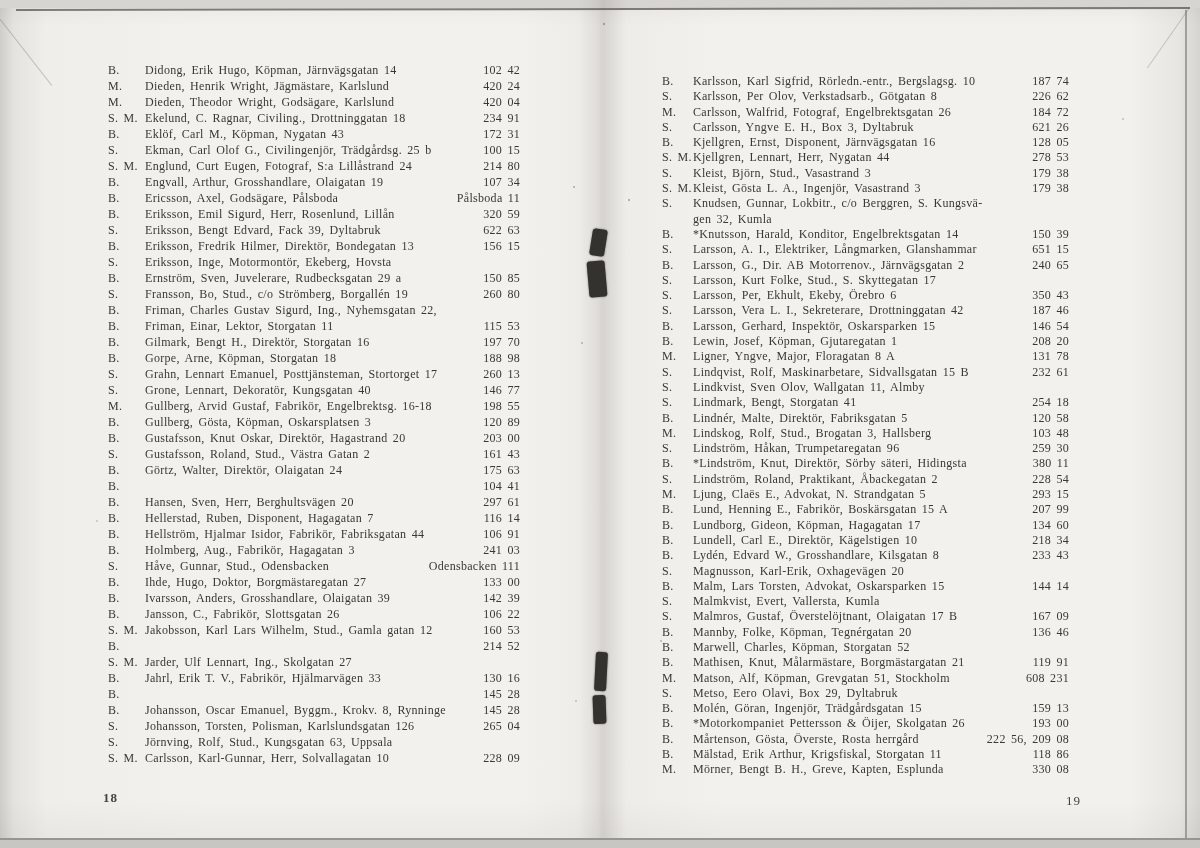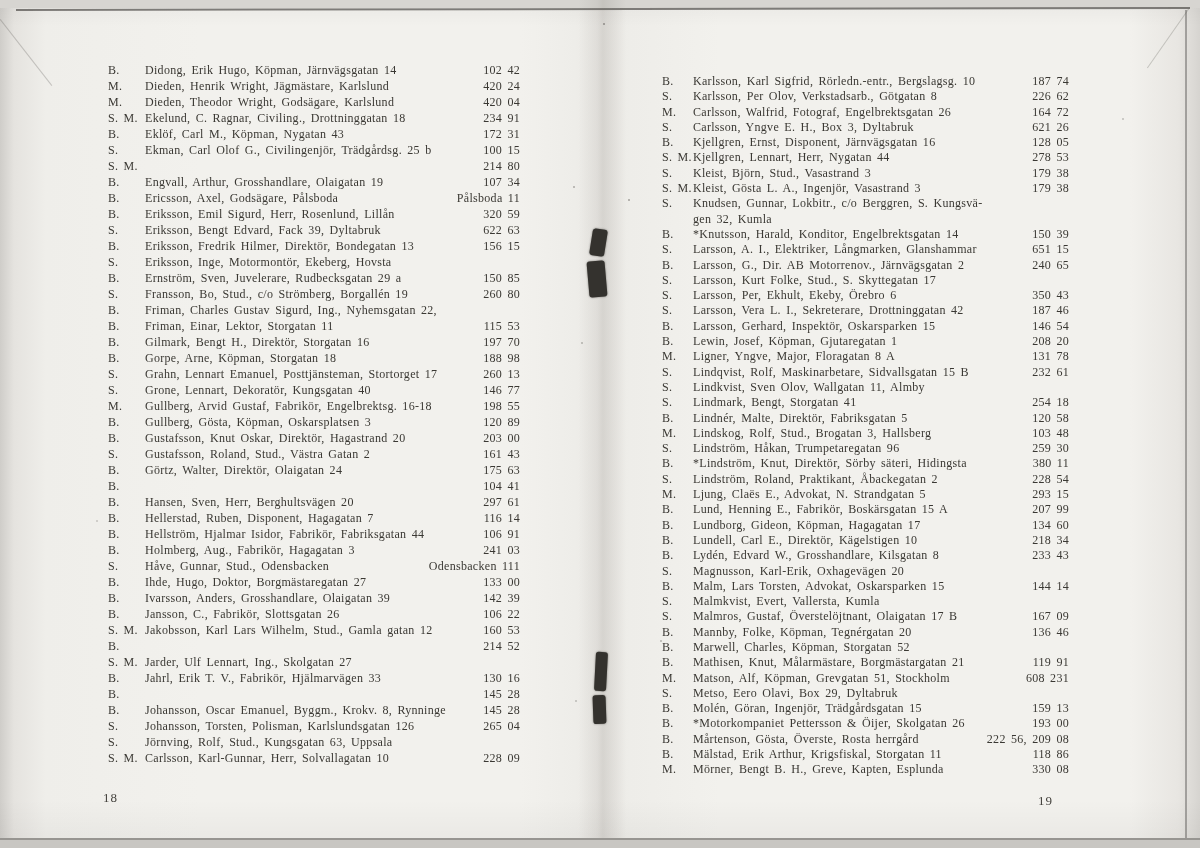--- a/index.html
+++ b/index.html
@@ -37,22 +37,22 @@
       575px 700px 0 rgba(70,68,64,.3), 96px 520px 0 rgba(70,68,64,.25);}
   .rows{position:absolute;font-size:12px;letter-spacing:.3px;word-spacing:2px;}
   .rows-left{left:108px;top:62px;width:412px;line-height:16px;}
   .rows-right{left:662px;top:74px;width:407px;line-height:15.3px;}
   .row{display:flex;white-space:nowrap;}
   .p{flex:none;width:37px;}
   .rows-right .p{width:31px;}
   .t{flex:none;}
   .n{margin-left:auto;padding-left:8px;text-align:right;}
   .pagenum{position:absolute;font-size:13px;letter-spacing:1px;color:#45433e;}
-  .pn-left{left:103px;top:790px;}
-  .pn-right{left:1038px;top:793px;}
+  .pn-left{left:103px;top:790px;font-weight:bold;}
+  .pn-right{left:1066px;top:793px;}
 </style>
 </head>
 <body>
 
 <div class="scan">
   <div class="paper"></div>
   <div class="strip-top"></div>
   <div class="edge-top"></div>
   <div class="edge-right"></div>
   <div class="crease-tl"></div>
@@ -99,20 +99,21 @@
         </div>
 
         <div class="row">
           <span class="p">S.</span>
           <span class="t">Ekman, Carl Olof G., Civilingenjör, Trädgårdsg. 25 b</span>
           <span class="n">100 15</span>
         </div>
 
         <div class="row">
           <span class="p">S. M.</span>
+          <span class="t">Englund, Curt Eugen, Fotograf, S:a Lillåstrand 24</span>
           <span class="n">214 80</span>
         </div>
 
         <div class="row">
           <span class="p">B.</span>
           <span class="t">Engvall, Arthur, Grosshandlare, Olaigatan 19</span>
           <span class="n">107 34</span>
         </div>
 
         <div class="row">
@@ -343,21 +344,21 @@
 
         <div class="row">
           <span class="p">S.</span>
           <span class="t">Karlsson, Per Olov, Verkstadsarb., Götgatan 8</span>
           <span class="n">226 62</span>
         </div>
 
         <div class="row">
           <span class="p">M.</span>
           <span class="t">Carlsson, Walfrid, Fotograf, Engelbrektsgatan 26</span>
-          <span class="n">164 72</span>
+          <span class="n">184 72</span>
         </div>
 
         <div class="row">
           <span class="p">S.</span>
           <span class="t">Carlsson, Yngve E. H., Box 3, Dyltabruk</span>
           <span class="n">621 26</span>
         </div>
 
         <div class="row">
           <span class="p">B.</span>

